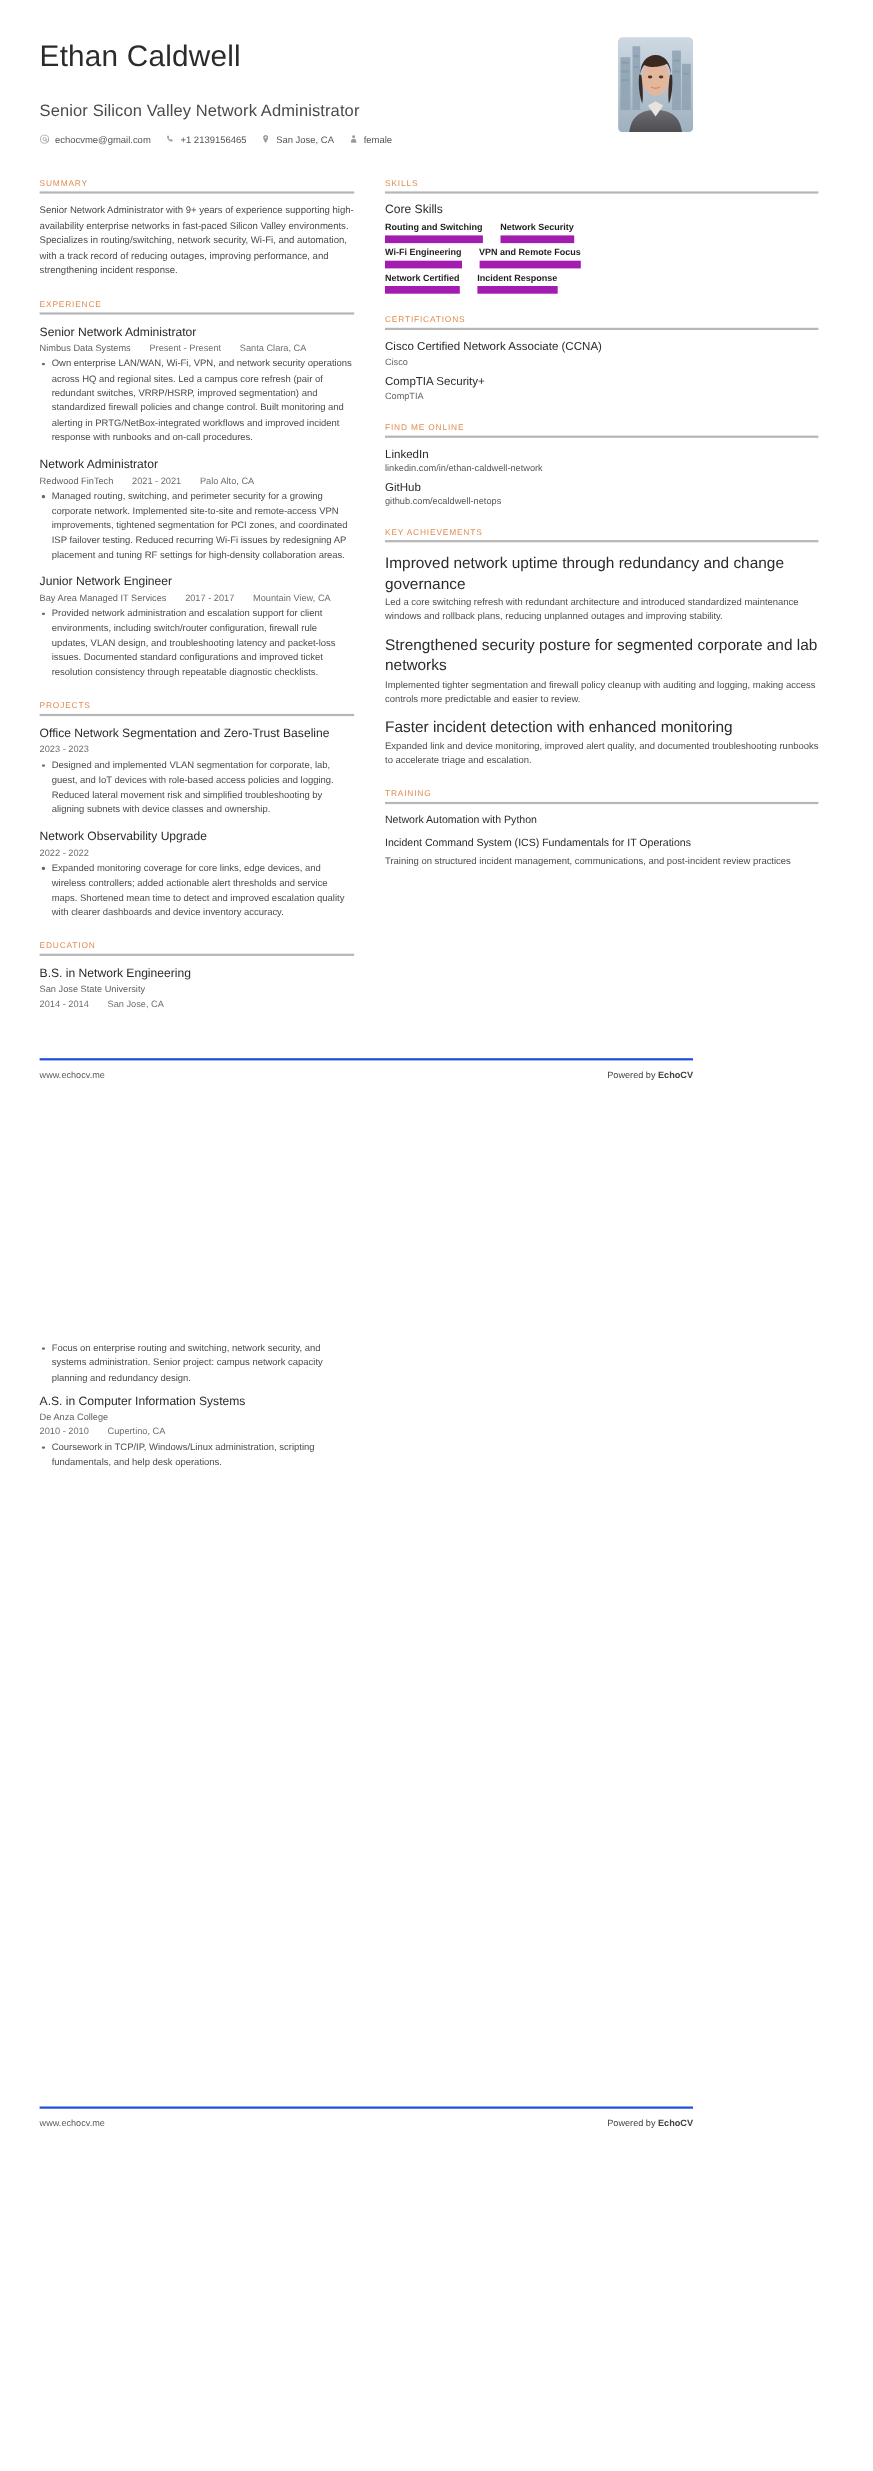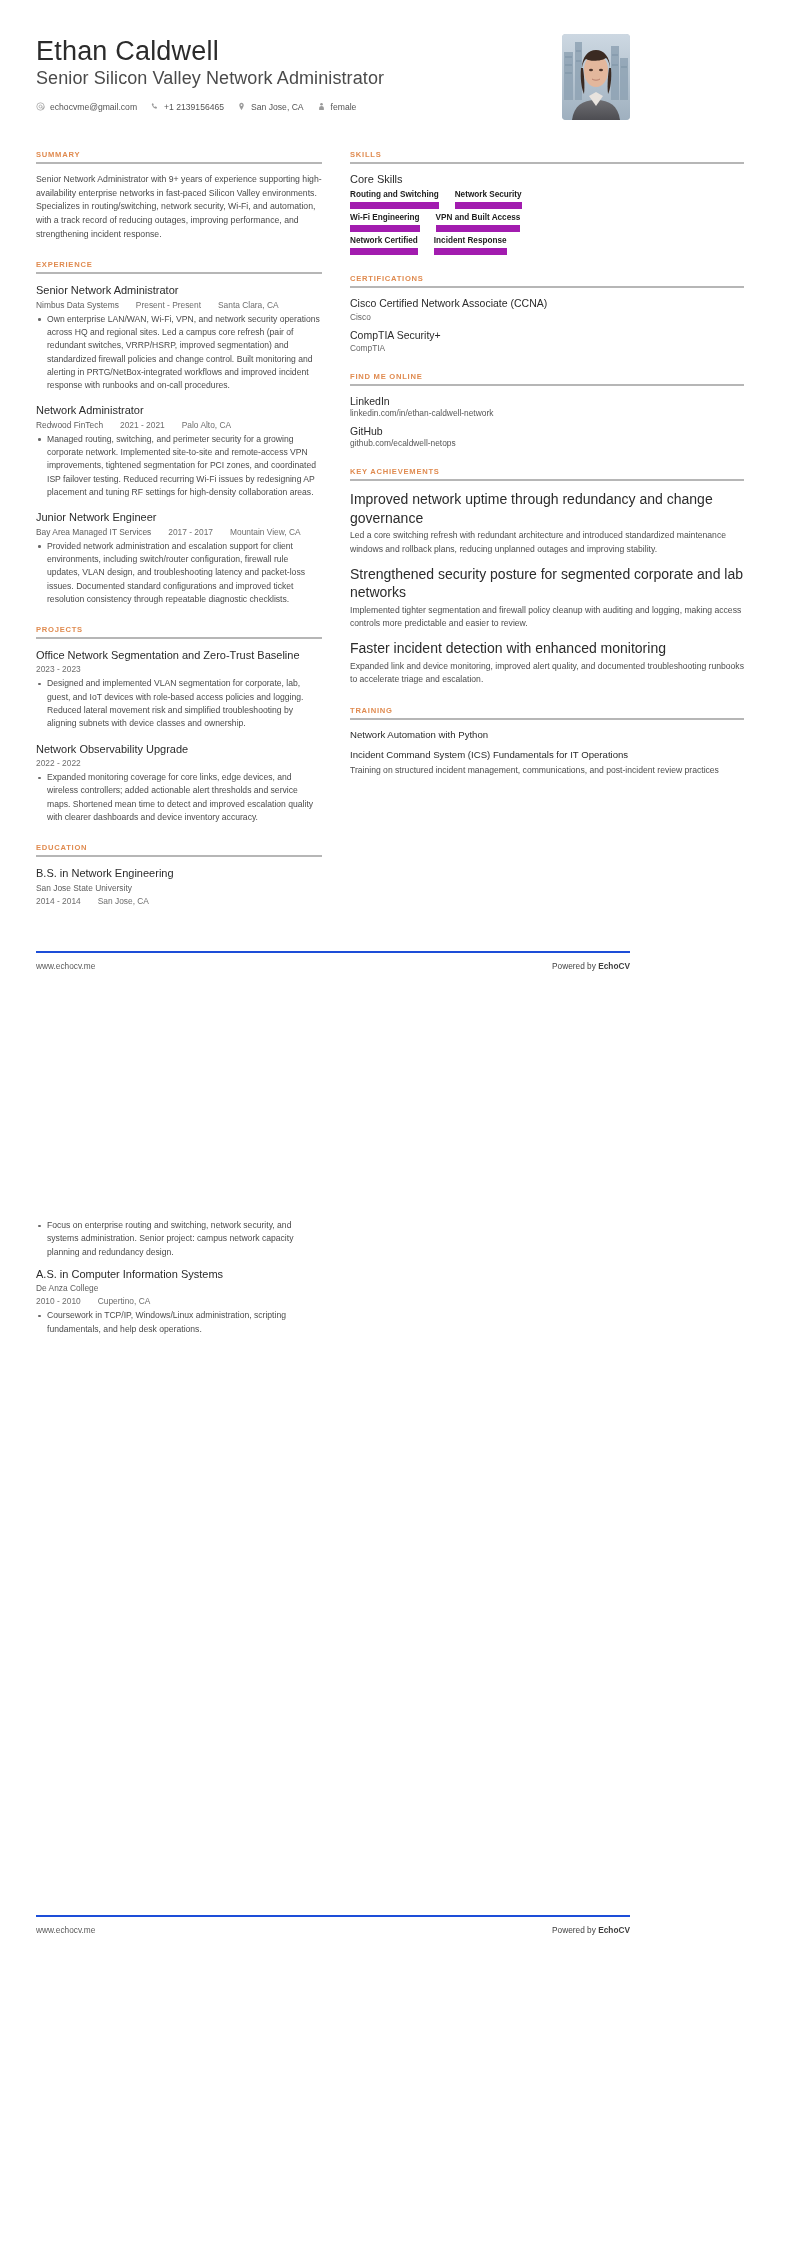--- a/index.html
+++ b/index.html
@@ -31,24 +31,24 @@
   .header-left { padding-top: 2px; }
 
   .full-name {
     font-size: 27px;
     font-weight: 400;
     color: #2b2b2b;
     letter-spacing: .2px;
     line-height: 1.18;
   }
   .job-title {
-    font-size: 18px;
+    font-size: 15px;
     font-weight: 400;
     color: #4a4a4a;
-    margin-top: 0;
+    margin-top: 24px;
     letter-spacing: .1px;
   }
   .contact-row {
     display: flex;
     align-items: center;
     flex-wrap: wrap;
     gap: 13px;
     margin-top: 13px;
   }
   .contact-item {
@@ -91,21 +91,21 @@
   .col-left  { width: 286px; flex: 0 0 286px; }
   .col-right { width: 394px; flex: 0 0 394px; }
 
   
   .section { margin-bottom: 19px; }
   .section-title {
     font-size: 7.6px;
     letter-spacing: .75px;
     color: #e08b50;
     text-transform: uppercase;
-    font-weight: 700;
+    font-weight: 400;
     padding-bottom: 3px;
   }
   .section-rule {
     height: 2px;
     background: #b6b6b6;
     margin-bottom: 9px;
   }
 
   
   .para {
@@ -445,21 +445,21 @@
         <div class="section-title">SKILLS</div>
         <div class="section-rule"></div>
         <div class="skills-group-name">Core Skills</div>
         <div class="skill-rows">
           <div class="skill-row">
             <span class="skill-chip">Routing and Switching</span>
             <span class="skill-chip">Network Security</span>
           </div>
           <div class="skill-row">
             <span class="skill-chip">Wi-Fi Engineering</span>
-            <span class="skill-chip">VPN and Built Access</span>
+            <span class="skill-chip">VPN and Remote Focus</span>
           </div>
           <div class="skill-row">
             <span class="skill-chip">Network Certified</span>
             <span class="skill-chip">Incident Response</span>
           </div>
         </div>
       </div>
 
       <div class="section">
         <div class="section-title">CERTIFICATIONS</div>

